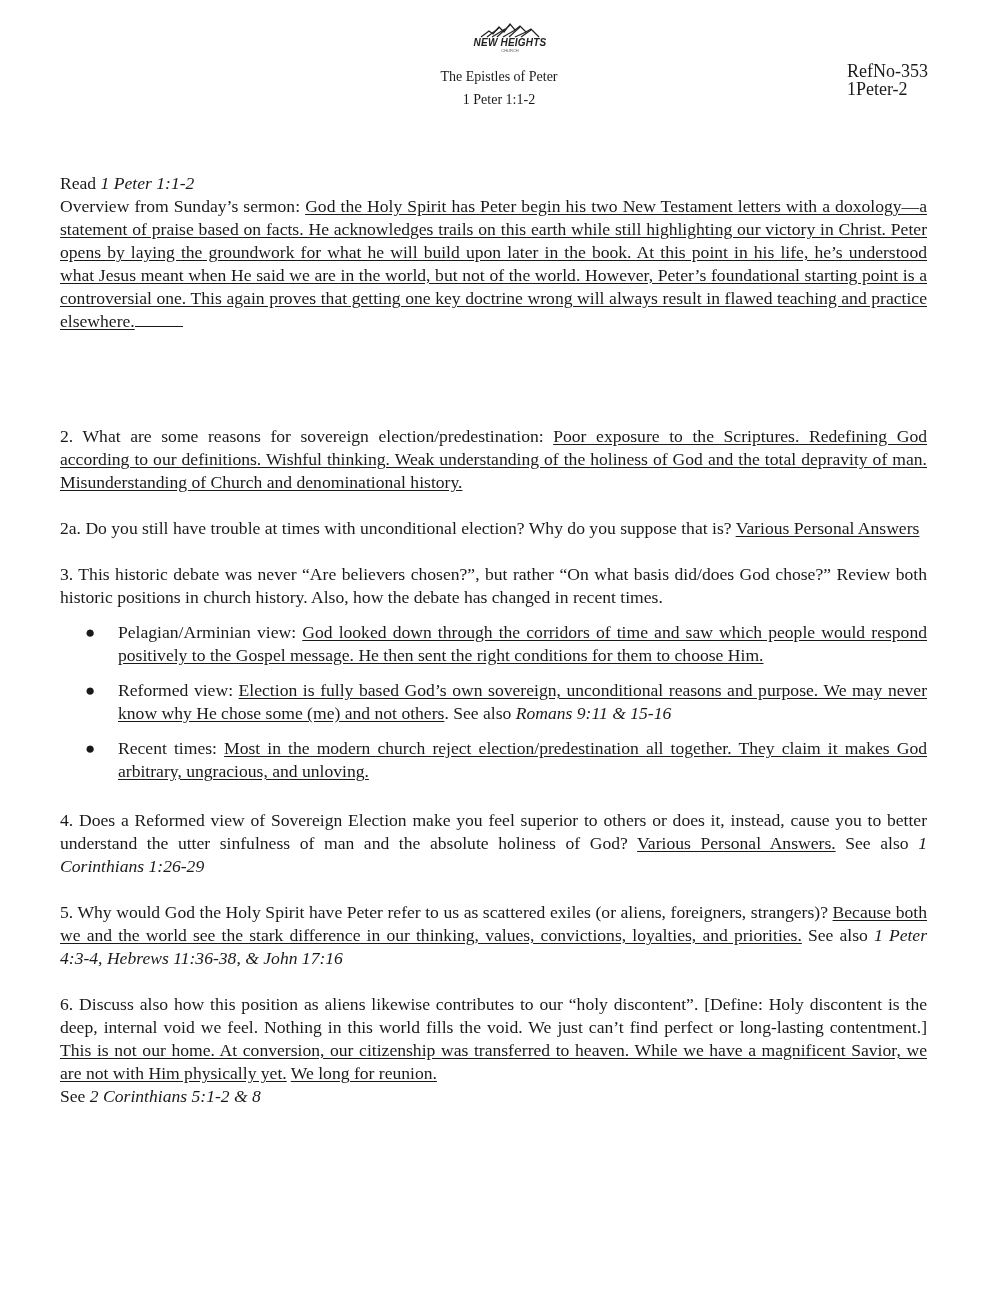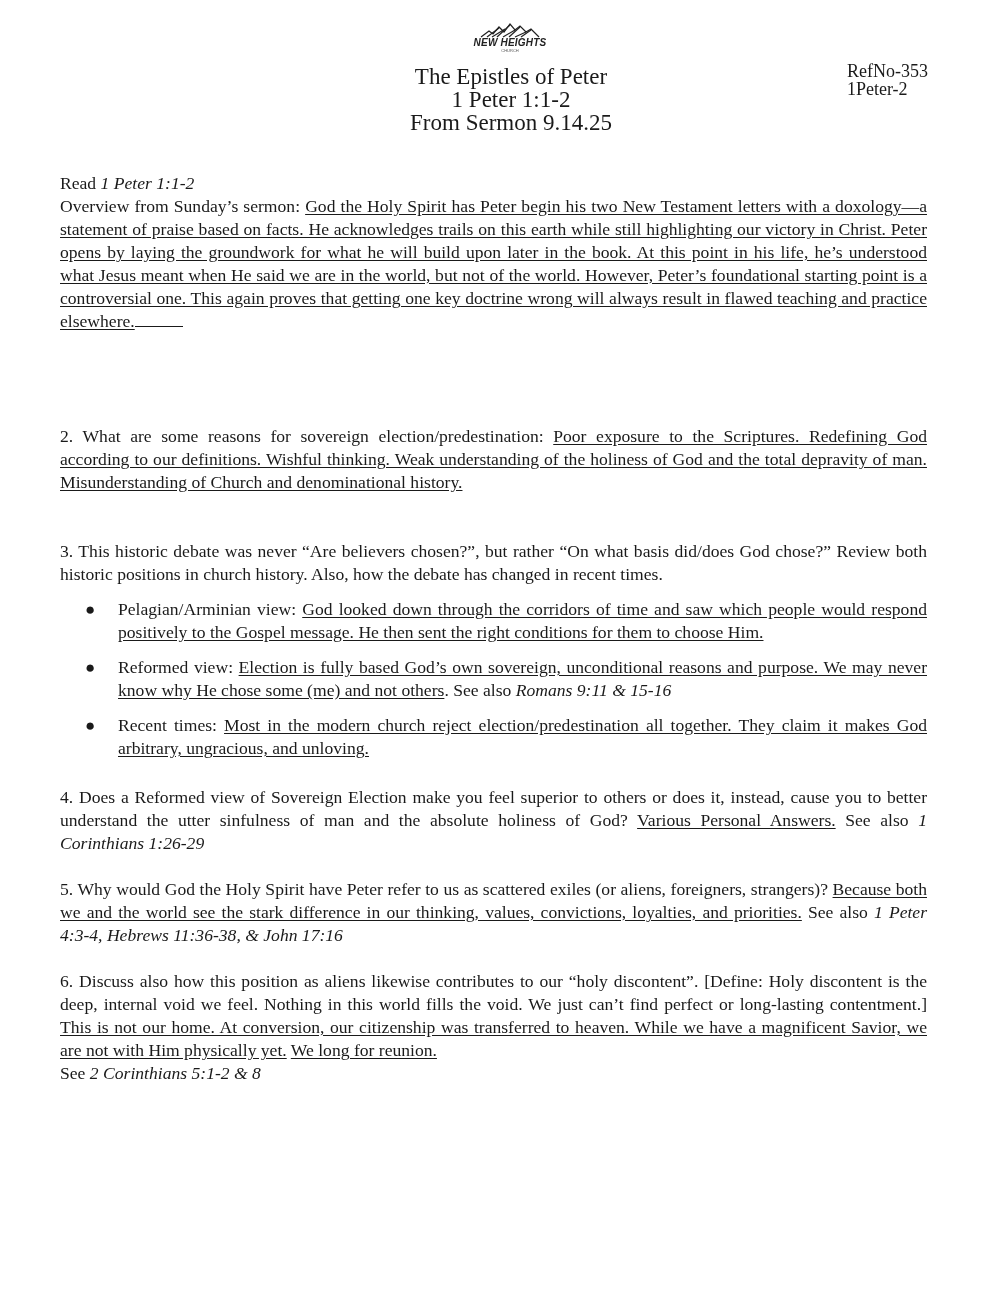--- a/index.html
+++ b/index.html
@@ -12,22 +12,22 @@
     position: absolute; left: 470px; top: 22px; width: 80px; height: 40px;
     text-align: center;
   }
   .logo svg { display: block; margin: 0 auto; }
   .logo-text {
     font-family: Liberation Sans, sans-serif; font-size: 10px; font-style: italic;
     font-weight: bold; letter-spacing: 0.2px; color: #222; line-height: 10px;
   }
   .logo-sub { font-family: "Liberation Sans", sans-serif; font-size: 4px; color: #555; line-height: 5px; }
   .title-block {
-    position: absolute; left: 304px; top: 65px; width: 414px; text-align: center;
-    font-size: 23px; line-height: 23px;
+    position: absolute; left: 292px; top: 65px; width: 414px; text-align: center;
+    font-size: 14px; line-height: 23px;
   }
   .ref-block {
     position: absolute; left: 847px; top: 62px; font-size: 18px; line-height: 18px;
   }
   .content {
     position: absolute; left: 60px; top: 172px; width: 867px;
     font-size: 17.6px; line-height: 23px; text-align: justify;
   }
   .content p { margin: 0; }
   u, .u { text-underline-offset: 2px; }
@@ -59,40 +59,40 @@
       <path d="M42 15 L52 8"></path>
     </g>
   </svg>
   <div class="logo-text">NEW HEIGHTS</div>
   <div class="logo-sub">CHURCH</div>
 </div>
 
 <div class="title-block">
   <div>The Epistles of Peter</div>
   <div>1 Peter 1:1-2</div>
-  <div>From Sermon 9.14.25</div>
 </div>
 
 <div class="ref-block">
   <div>RefNo-353</div>
   <div>1Peter-2</div>
 </div>
 
 <div class="content">
   <p><span>Read </span><i>1 Peter 1:1-2</i></p>
   <p><span>Overview from Sunday’s sermon: </span><u>God the Holy Spirit has Peter begin his two New Testament letters with a doxology—a statement of praise based on facts. He acknowledges trails on this earth while still highlighting our victory in Christ. Peter opens by laying the groundwork for what he will build upon later in the book. At this point in his life, he’s understood what Jesus meant when He said we are in the world, but not of the world. However, Peter’s foundational starting point is a controversial one. This again proves that getting one key doctrine wrong will always result in flawed teaching and practice elsewhere.</u><u><span class="trail"></span></u></p>
 
   <div class="gap-lg"></div>
   <div class="gap"></div>
 
   <div class="gap"></div>
 
   <p><span>2.</span><span> What are some reasons for sovereign election/predestination: </span><u>Poor exposure to the Scriptures. Redefining God according to our definitions. Wishful thinking. Weak understanding of the holiness of God and the total depravity of man. Misunderstanding of Church and denominational history.</u></p>
   <div class="gap"></div>
 
+  <p><span>2a.</span><span> Do you still have trouble at times with unconditional election? Why do you suppose that is? </span><u>Various Personal Answers</u></p>
   <div class="gap"></div>
 
   <p style="margin-bottom:12px;"><span>3.</span><span> This historic debate was never “Are believers chosen?”, but rather “On what basis did/does God chose?” Review both historic positions in church history. Also, how the debate has changed in recent times.</span></p>
   <ul class="bullets">
     <li><span class="dot">●</span><span>Pelagian/Arminian view: </span><u>God looked down through the corridors of time and saw which people would respond positively to the Gospel message. He then sent the right conditions for them to choose Him.</u></li>
     <li><span class="dot">●</span><span>Reformed view: </span><u>Election is fully based God’s own sovereign, unconditional reasons and purpose. We may never know why He chose some (me) and not others</u><span>. See also </span><i>Romans 9:11 &amp; 15-16</i></li>
     <li><span class="dot">●</span><span>Recent times: </span><u>Most in the modern church reject election/predestination all together. They claim it makes God arbitrary, ungracious, and unloving.</u></li>
   </ul>
   <div class="gap" style="height:14px;"></div>
 

